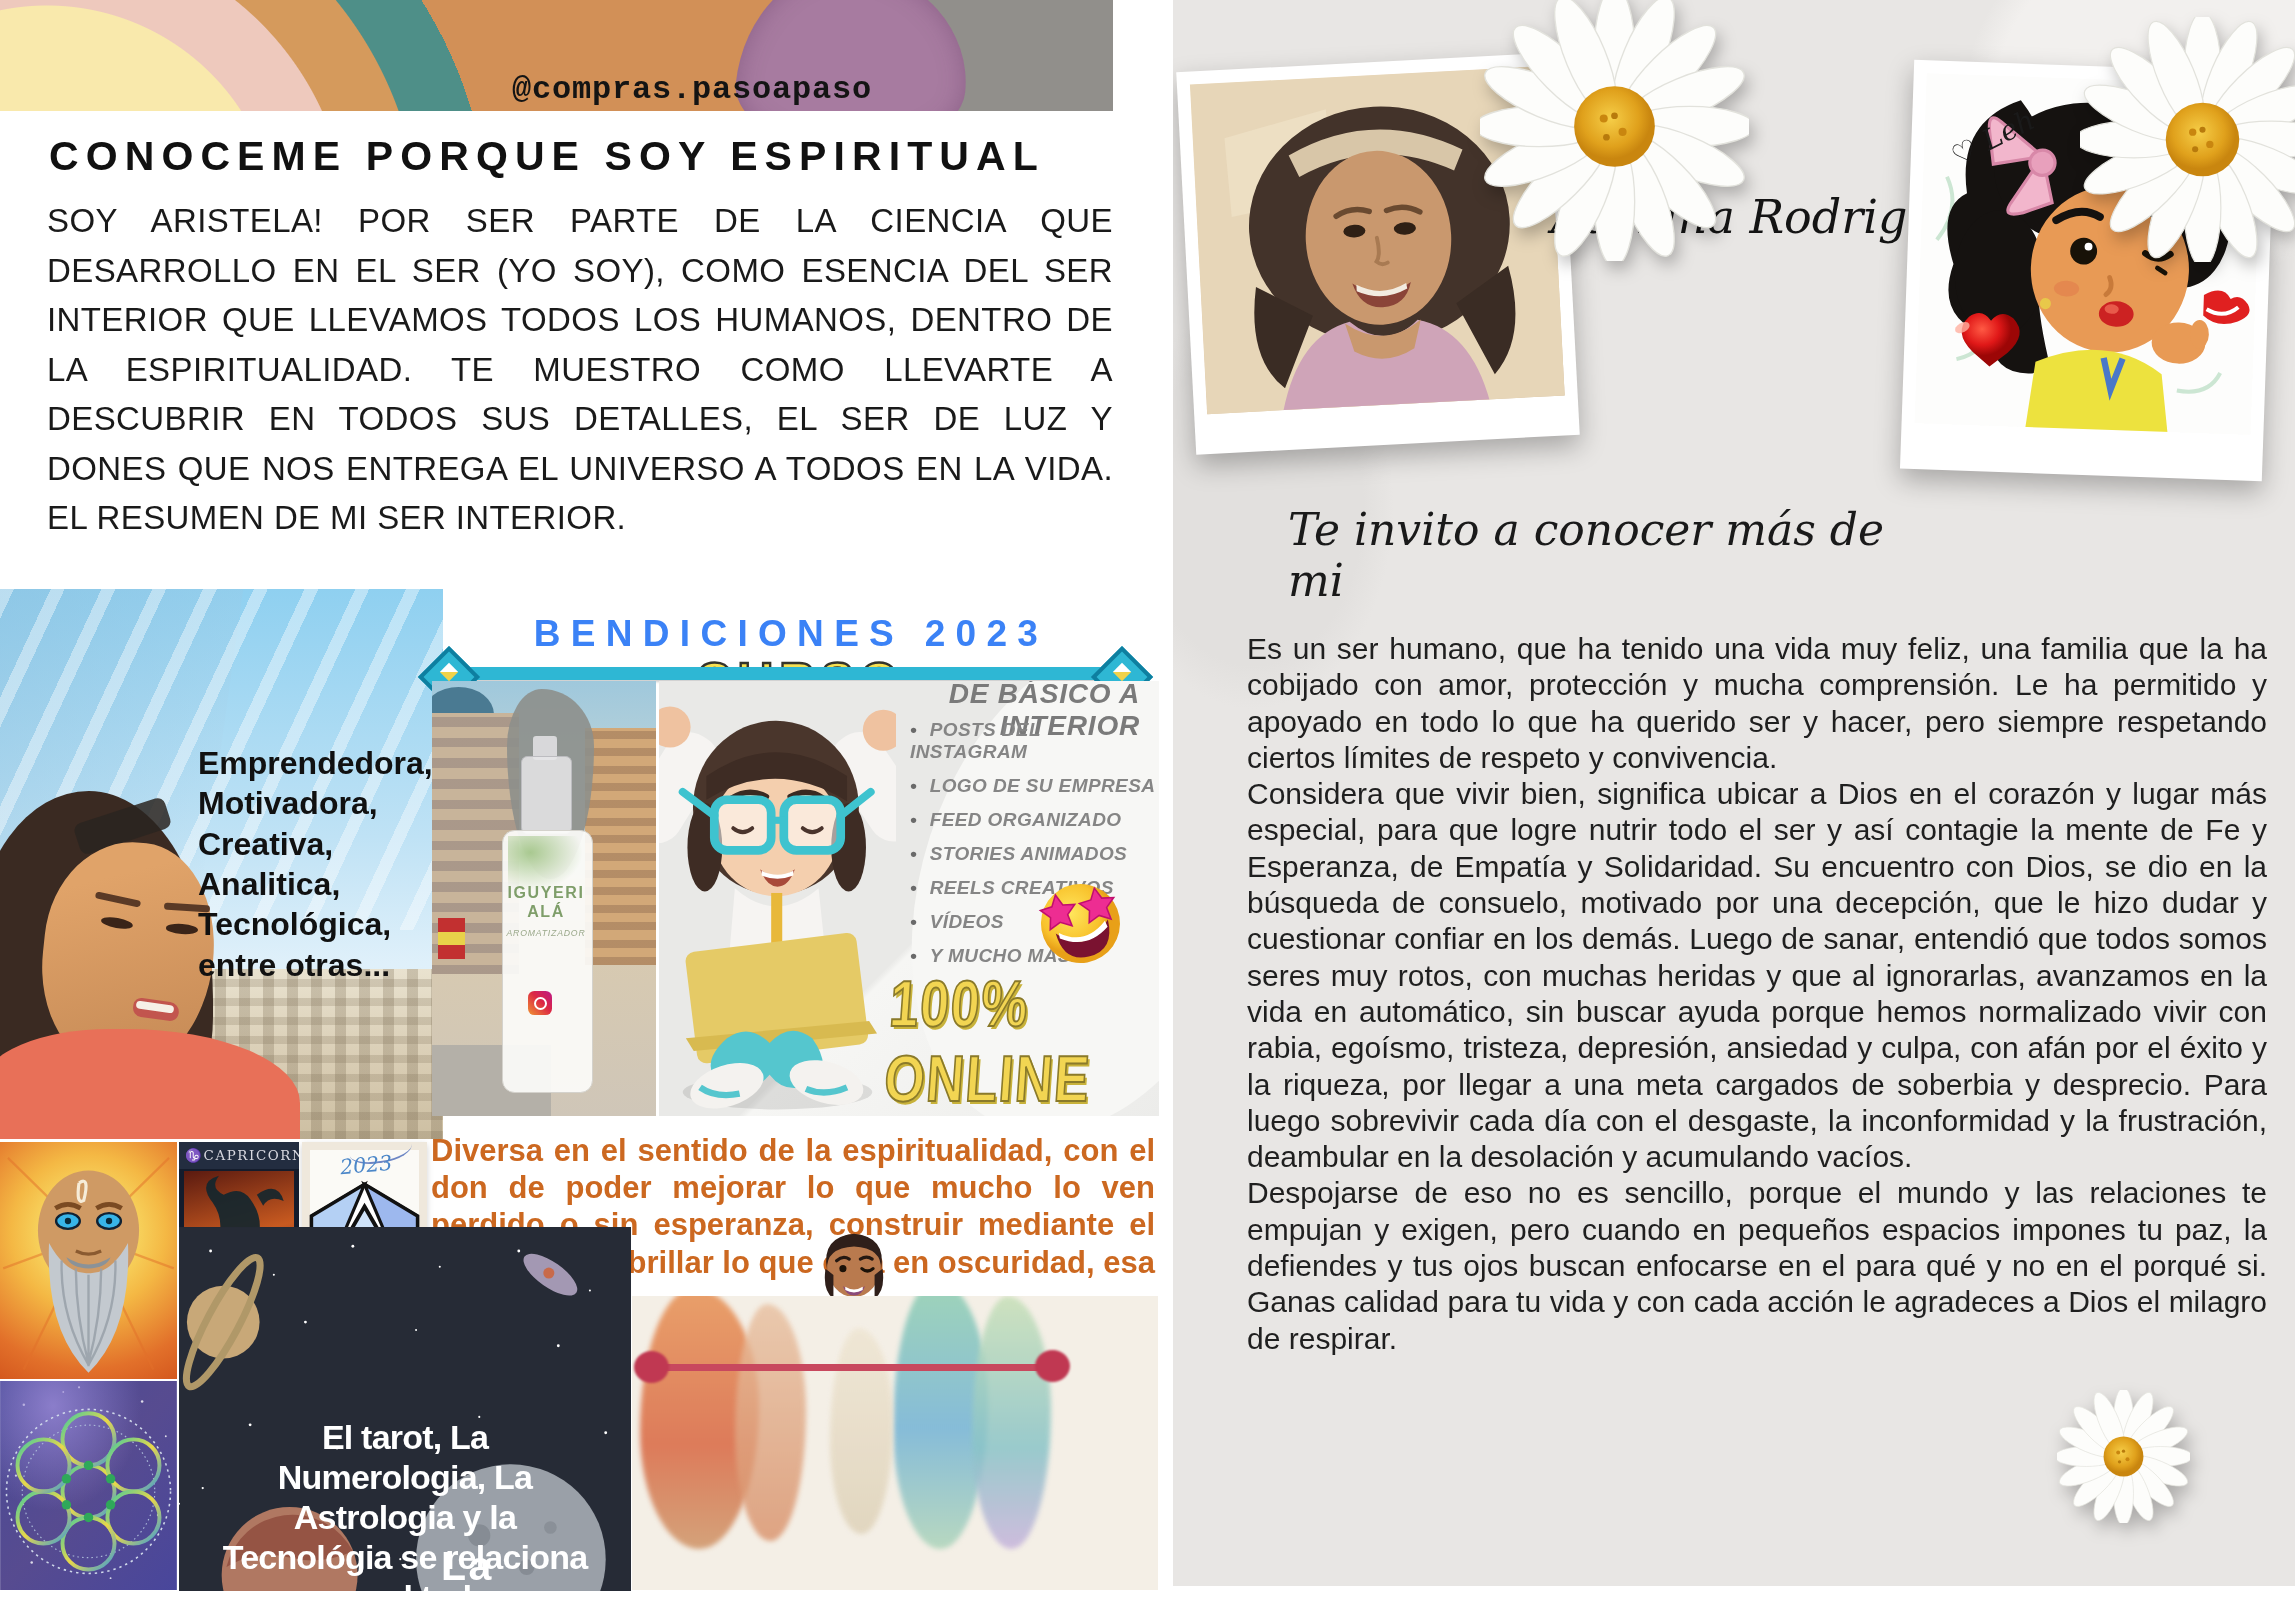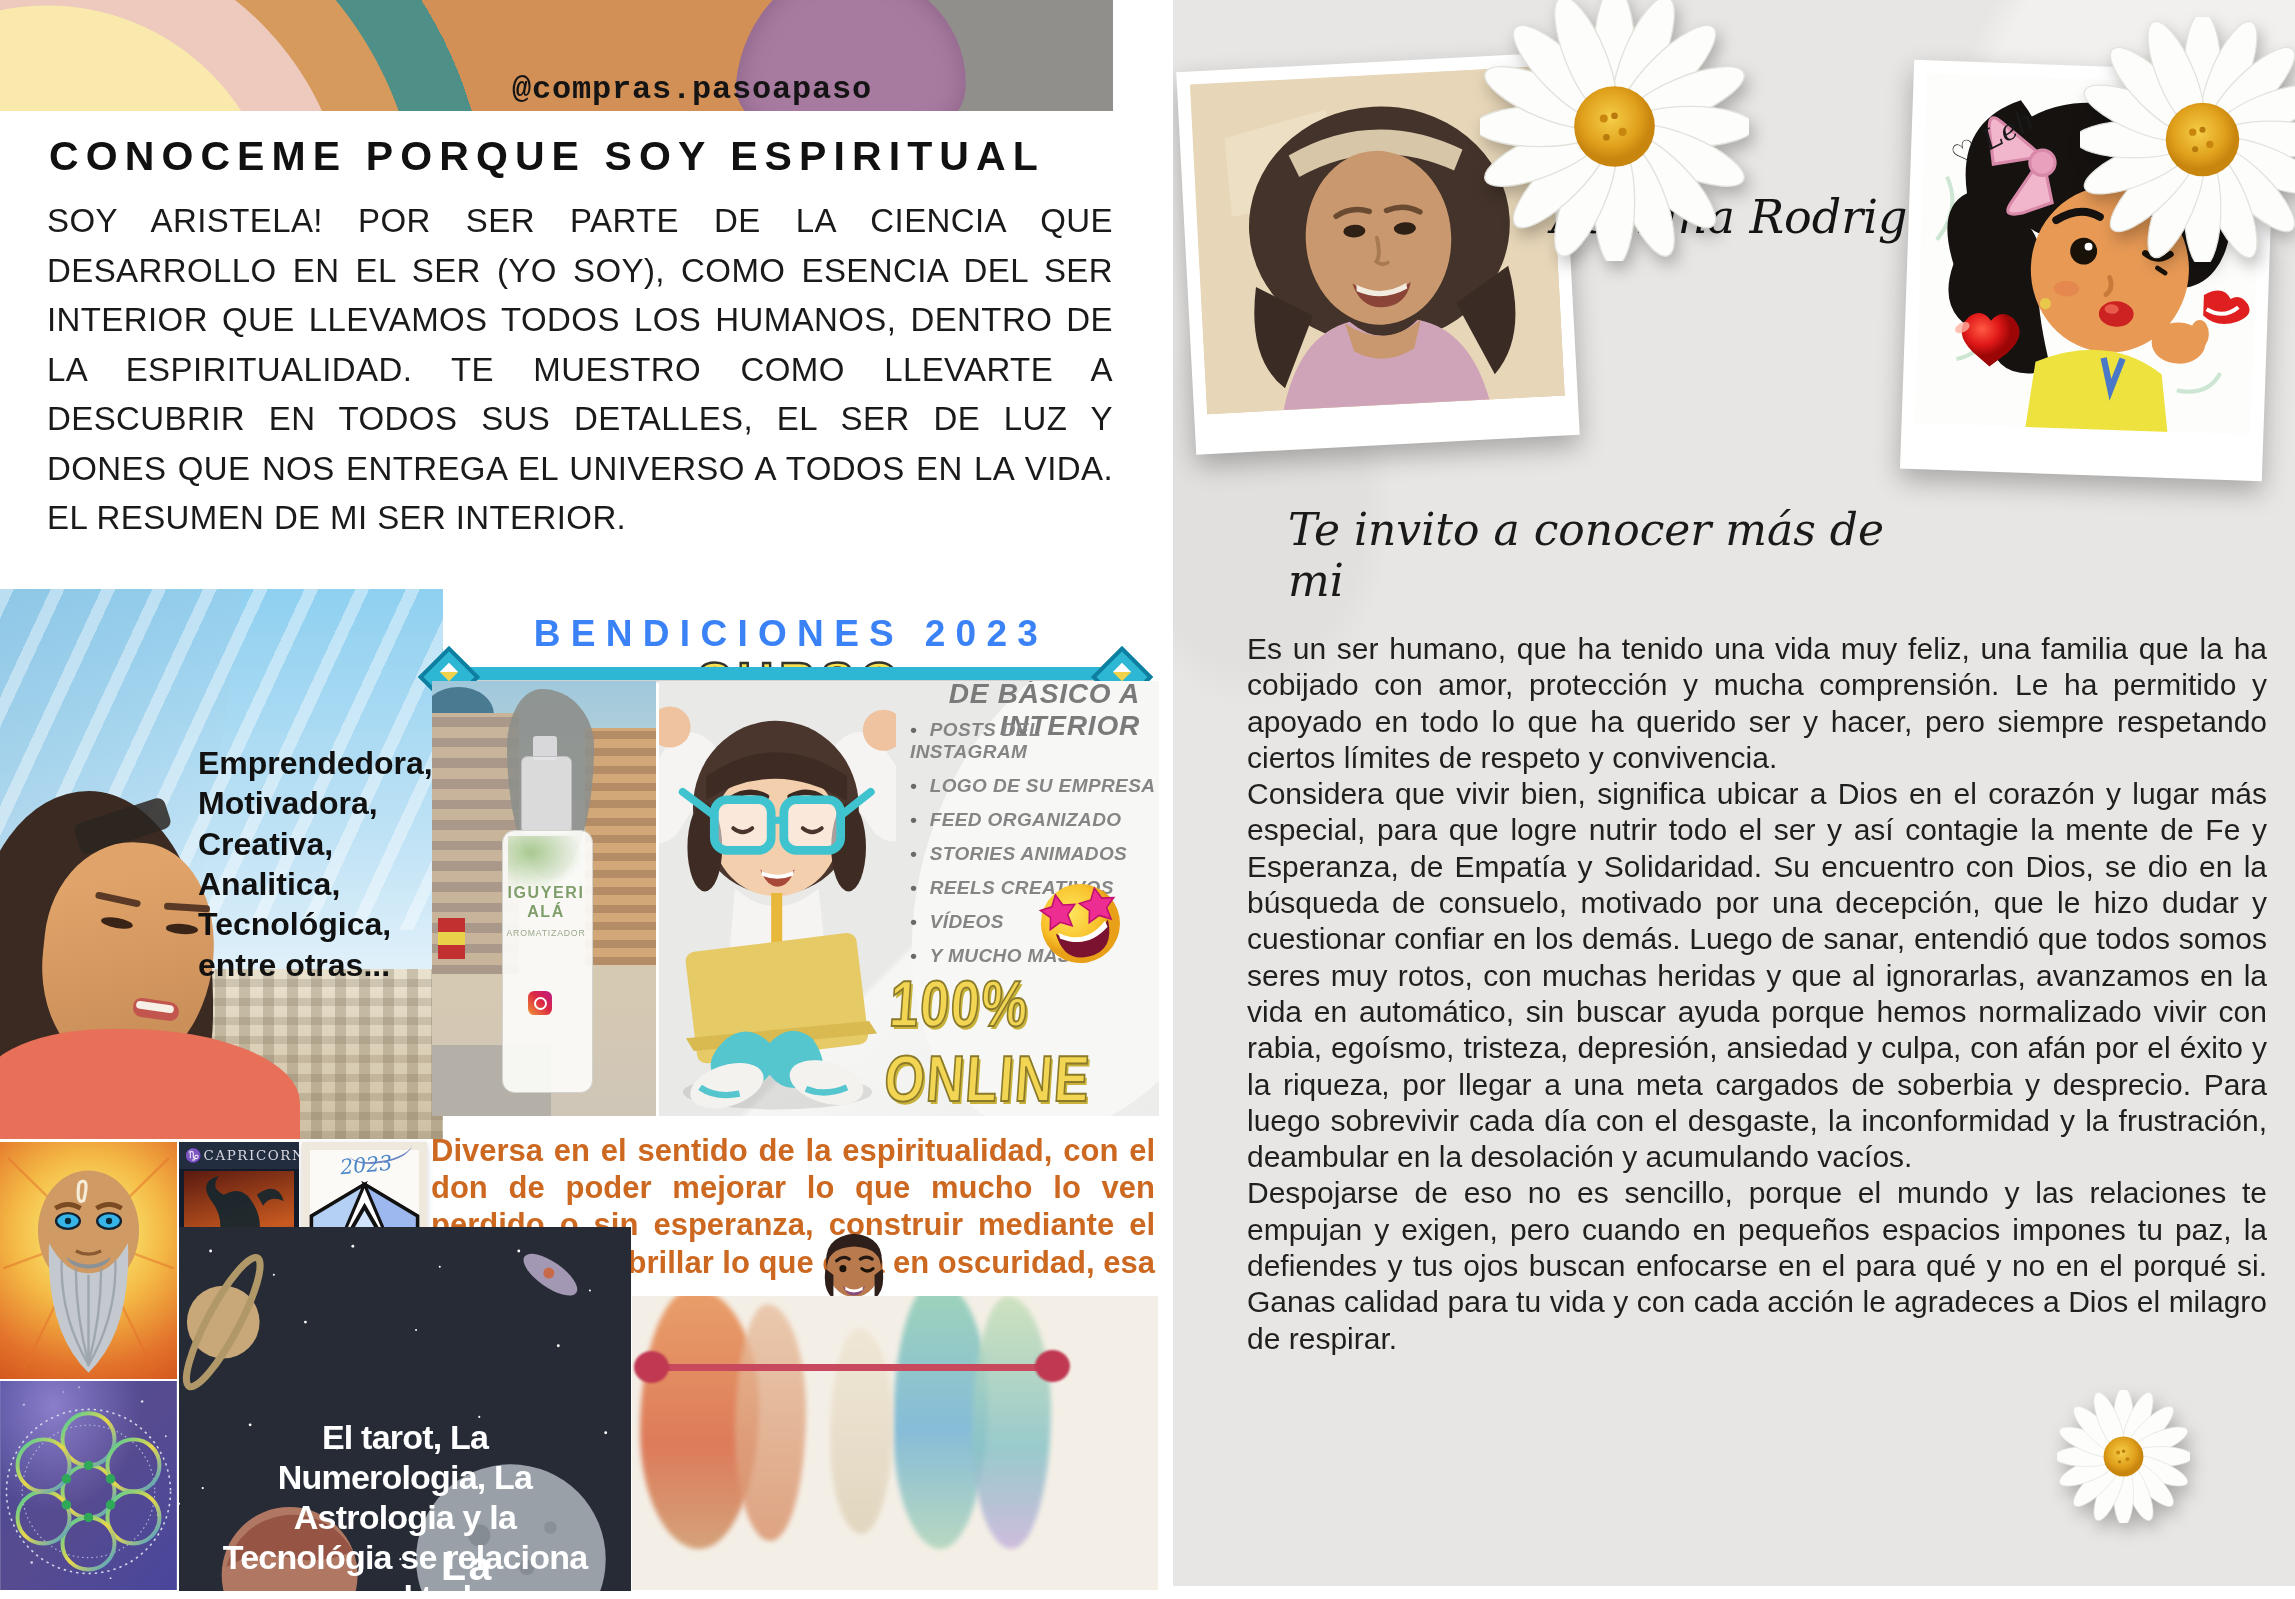--- a/index.html
+++ b/index.html
@@ -87,21 +87,21 @@
   #spray .cap{position:absolute;left:89px;top:75px;width:49px;height:76px;background:rgba(230,230,232,.85);
     border:1.6px solid #bcbcc0;border-radius:6.3px;}
   #spray .nozzle{position:absolute;left:101px;top:55px;width:24px;height:24px;background:#d8d8da;border-radius:3.2px;}
   #spray .bottle{position:absolute;left:70px;top:149px;width:89px;height:261px;
     background:rgba(252,252,250,.92);border:1.6px solid #d4d2cc;border-radius:12.6px;}
   #spray .leaf{position:absolute;left:76px;top:155px;width:75px;height:55px;
     background:radial-gradient(ellipse at 30% 30%,rgba(150,190,120,.8),rgba(150,190,120,0) 70%);}
   #spray .brand{position:absolute;left:73px;top:202px;width:82px;text-align:center;
     font-size:16px;font-weight:700;letter-spacing:1.6px;color:#7f9e6a;line-height:1.2;}
   #spray .sub{position:absolute;left:73px;top:247px;width:82px;text-align:center;
-    font-size:8.7px;letter-spacing:0.8px;color:#9aa88a;}
+    font-size:8.7px;letter-spacing:0.8px;color:#9aa88a;font-style:italic;}
   #spray .ig{position:absolute;left:96px;top:310px;width:24px;height:24px;border-radius:6.3px;
     background:linear-gradient(45deg,#f09433,#dc2743 55%,#bc1888);}
   #spray .ig::after{content:"";position:absolute;left:5.5px;top:5.5px;width:9.5px;height:9.5px;
     border:2.4px solid #fff;border-radius:50%;}
 
   
   #flyer{left:659px;top:681px;width:500px;height:435px;overflow:hidden;
     background:linear-gradient(135deg,#e9e9e7 55%,#f6f6f4 56%,#ececea 100%);}
   #flyer .swoosh{position:absolute;right:-95px;top:-47px;width:332px;height:506px;
     background:#f7f7f5;border-radius:50%;transform:rotate(18deg);}

